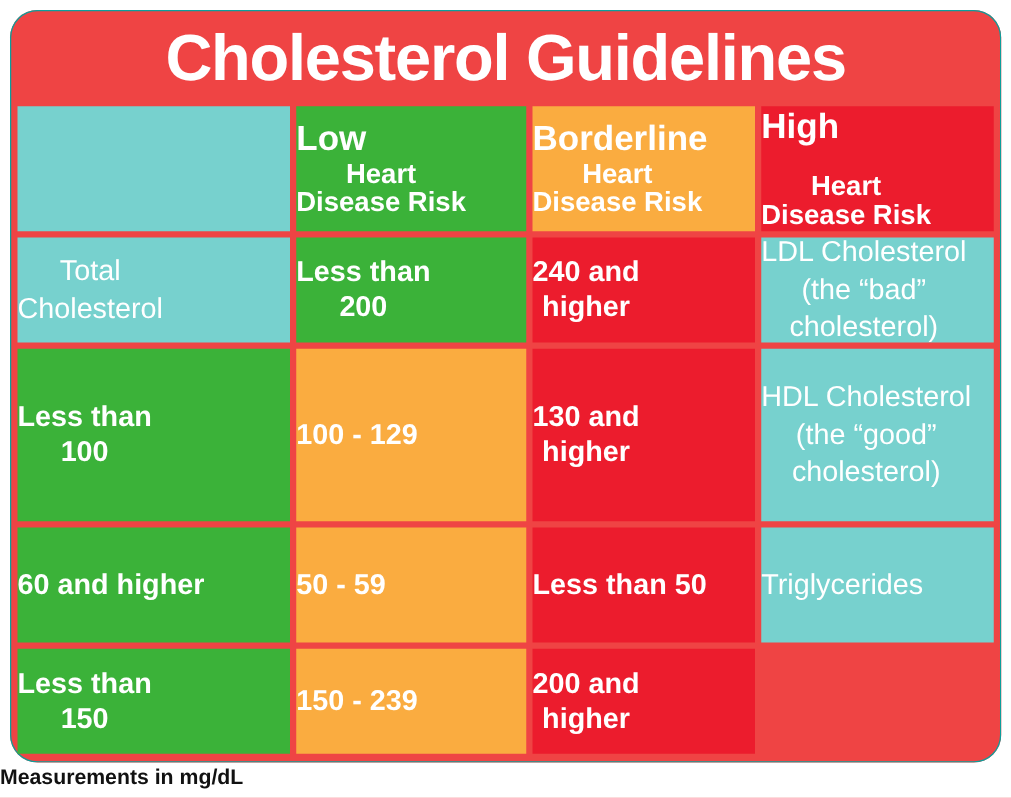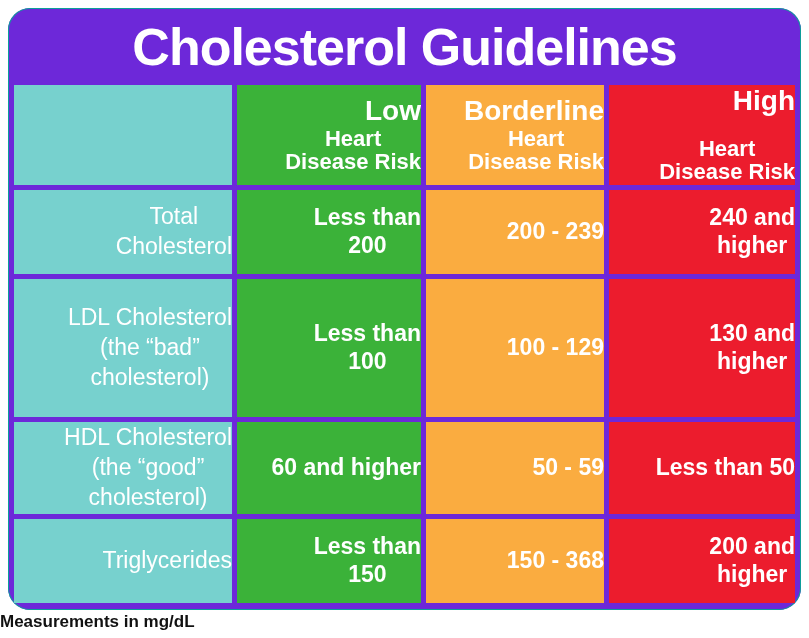--- a/index.html
+++ b/index.html
@@ -14,21 +14,21 @@
     height: 638px;
     background: #ffffff;
     overflow: hidden;
   }
   .card {
     position: absolute;
     left: 8px;
     top: 8px;
     width: 793px;
     height: 602px;
-    background: #6d28d9;
+    background: #ef4444;
     border-radius: 22px;
     overflow: hidden;
     box-shadow: 0 0 0 1px #0d9e9b inset;
   }
   .title-band {
     height: 77px;
     display: flex;
     align-items: center;
     justify-content: center;
   }
@@ -43,21 +43,21 @@
     display: grid;
     grid-template-columns: 218px 184px 178px 186px;
     grid-template-rows: 100px 84px 138px 92px 84px;
     gap: 5px;
     padding: 0 6px 6px 6px;
     box-sizing: border-box;
   }
   .cell {
     display: flex;
     flex-direction: column;
-    align-items: flex-end;
+    align-items: flex-start;
     justify-content: center;
     text-align: center;
     color: #ffffff;
     font-weight: bold;
     white-space: pre-line;
   }
   .c-label { background: #77D1CE; }
   .c-low   { background: #3BB239; }
   .c-mid   { background: #FAAC40; }
   .c-high  { background: #EC1C2D; gap: 20px; }
@@ -118,21 +118,20 @@
       <div class="cell c-high">
         <span class="hdr-level">High</span>
         <span class="hdr-sub">Heart
 Disease Risk</span>
       </div>
 
       <div class="cell c-label row-label">Total
 Cholesterol</div>
       <div class="cell c-low val">Less than
 200</div>
-      <div class="cell c-mid val">200 - 239</div>
       <div class="cell c-high val">240 and
 higher</div>
 
       <div class="cell c-label row-label">LDL Cholesterol
 (the “bad”
 cholesterol)</div>
       <div class="cell c-low val">Less than
 100</div>
       <div class="cell c-mid val">100 - 129</div>
       <div class="cell c-high val">130 and
@@ -141,21 +140,21 @@
       <div class="cell c-label row-label">HDL Cholesterol
 (the “good”
 cholesterol)</div>
       <div class="cell c-low val">60 and higher</div>
       <div class="cell c-mid val">50 - 59</div>
       <div class="cell c-high val">Less than 50</div>
 
       <div class="cell c-label row-label">Triglycerides</div>
       <div class="cell c-low val">Less than
 150</div>
-      <div class="cell c-mid val">150 - 368</div>
+      <div class="cell c-mid val">150 - 239</div>
       <div class="cell c-high val">200 and
 higher</div>
 
     </div>
   </div>
 
   <div class="footer-note">Measurements in mg/dL</div>
 </div>
 
 </body></html>

